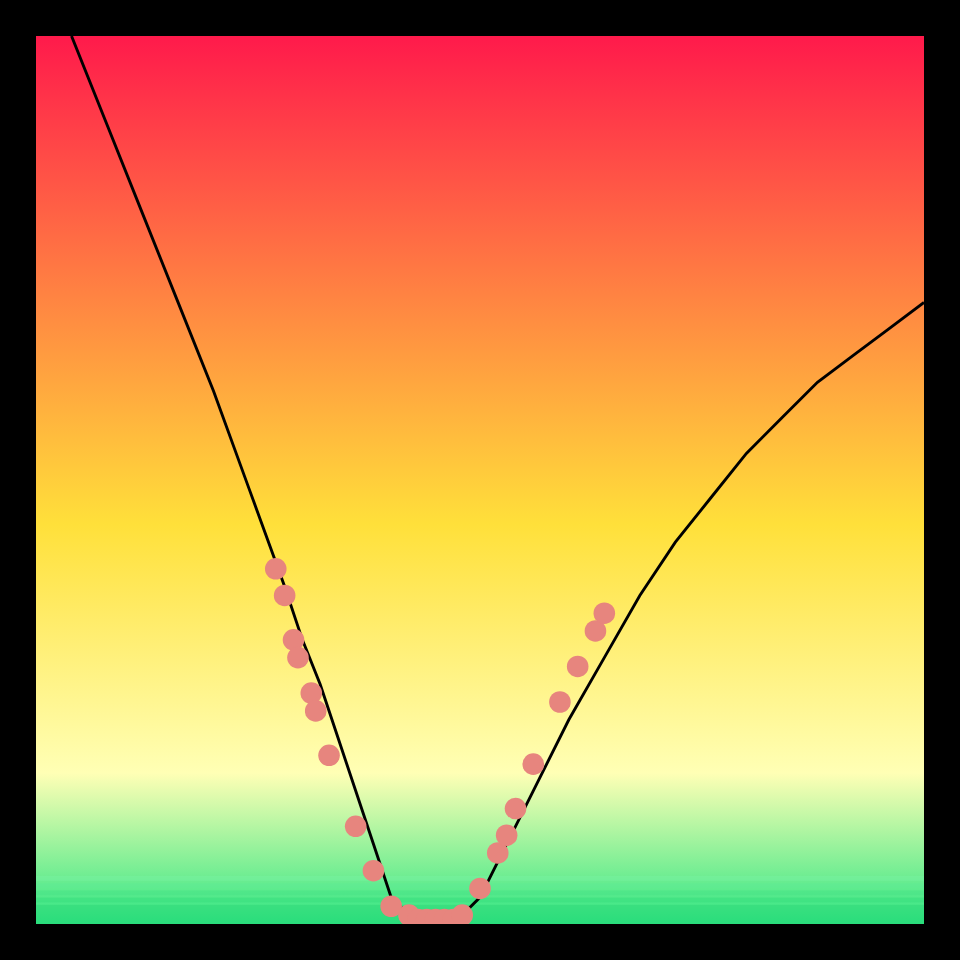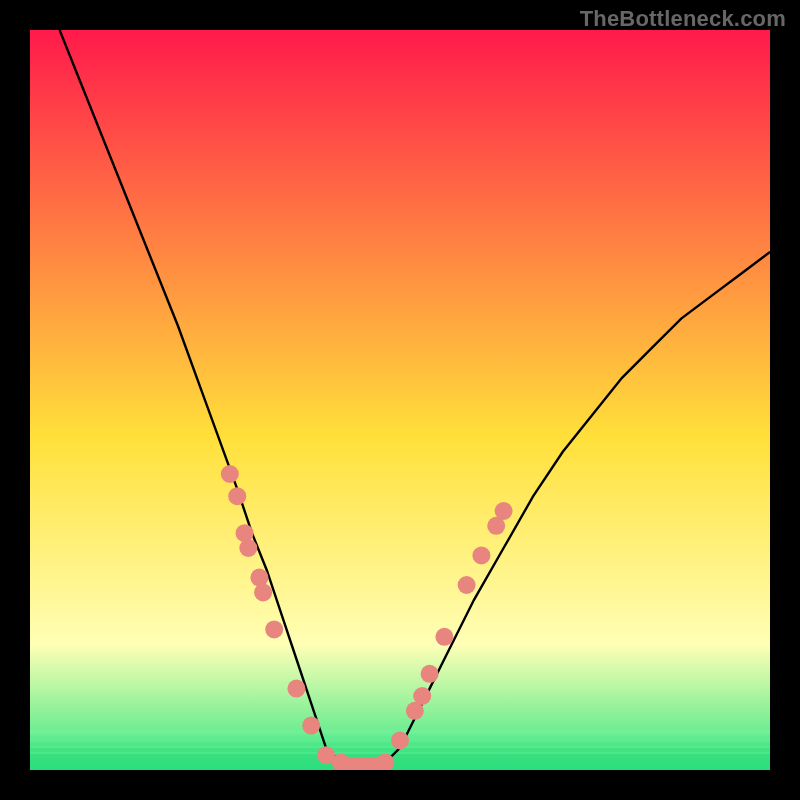--- a/index.html
+++ b/index.html
@@ -35,21 +35,20 @@
     height: 740px;
   }
   svg {
     display: block;
   }
 </style>
 </head>
 <body>
 
 <div class="frame">
-  <div class="watermark">TheBottleneck.com</div>
   <div class="plot">
     <svg id="chart-svg" width="740" height="740" viewBox="0 0 740 740">
       <defs>
         <linearGradient id="bg-grad" x1="0" y1="0" x2="0" y2="1">
           <stop id="g-top" offset="0%" stop-color="#FF1A4B"></stop>
           <stop id="g-mid" offset="55%" stop-color="#FFE03A"></stop>
           <stop id="g-py" offset="83%" stop-color="#FFFFB5"></stop>
           <stop id="g-grn" offset="100%" stop-color="#2DE582"></stop>
         </linearGradient>
       </defs>

